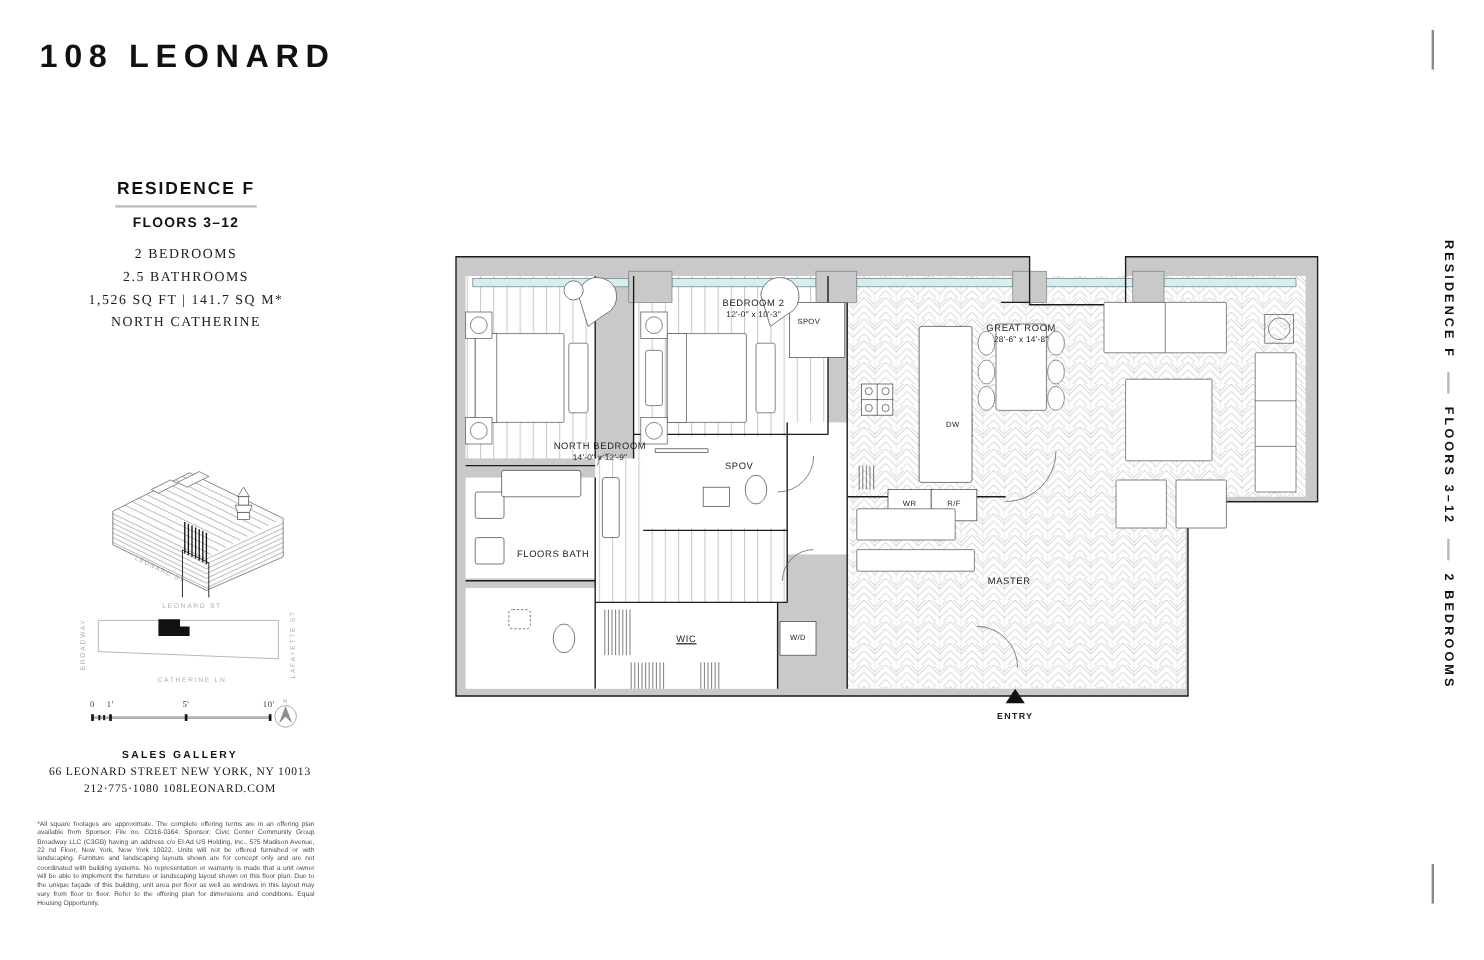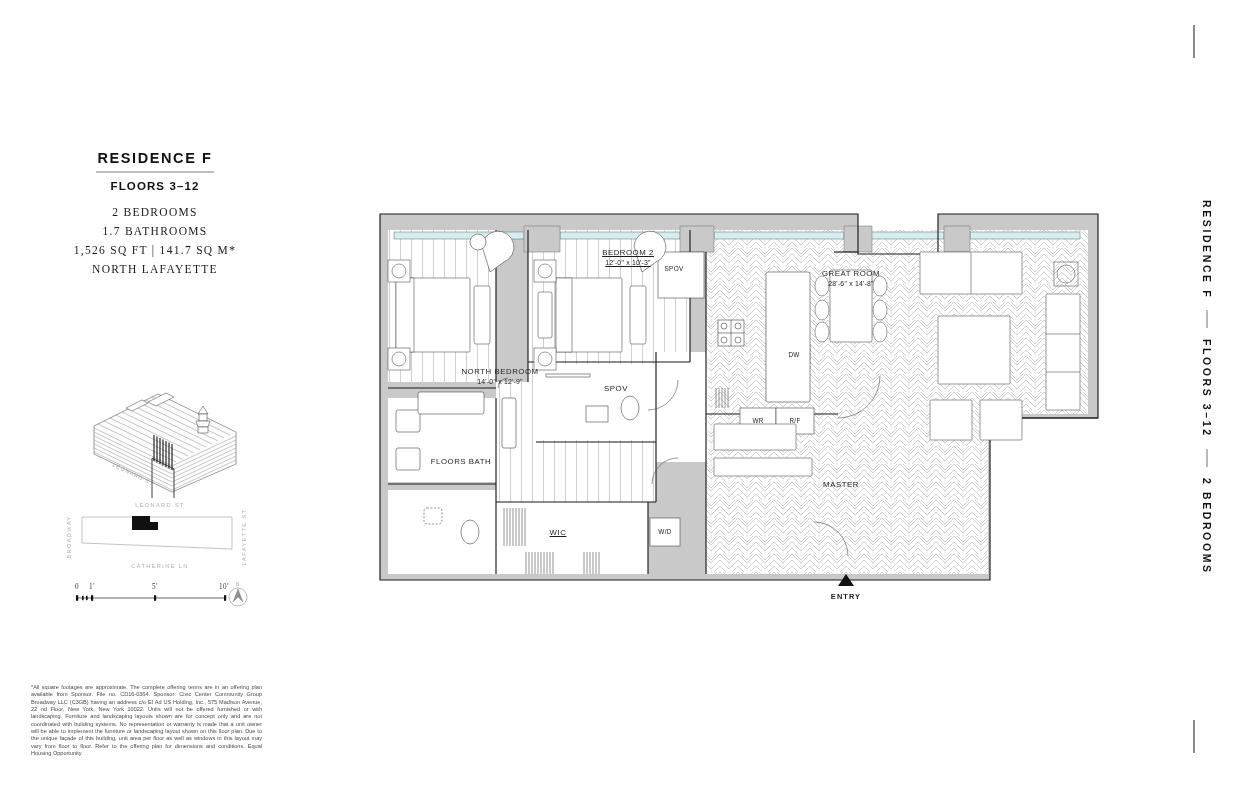--- a/index.html
+++ b/index.html
@@ -106,29 +106,30 @@
     position:absolute;left:846px;top:574px;transform:translateX(-50%);
     width:0;height:0;border-left:8px solid transparent;border-right:8px solid transparent;
     border-bottom:12px solid #111;
   }
 </style>
 </head>
 <body>
 
 <div class="page">
 
+  <div id="brand-title">108 LEONARD</div>
 
   <div id="info-block">
     <div id="residence-name">RESIDENCE F</div>
     <div id="residence-rule"></div>
     <div id="floors-label">FLOORS 3–12</div>
     <div class="spec-line">2 BEDROOMS</div>
-    <div class="spec-line">1.7 BATHROOMS</div>
+    <div class="spec-line">2.5 BATHROOMS</div>
     <div class="spec-line">1,526 SQ FT  |  141.7 SQ M*</div>
-    <div class="spec-line">NORTH LAFAYETTE</div>
+    <div class="spec-line">NORTH CATHERINE</div>
   </div>
 
   <div id="building-diagram">
     <svg width="170" height="110" viewBox="0 0 170 110">
       <g stroke="#4a4a4a" stroke-width="0.55" fill="#ffffff">
 
         <path d="M8 38 L72 6 L150 44 L150 76 L86 104 L8 66 Z" fill="#fdfdfd"></path>
 
         <g stroke="#6e6e6e" stroke-width="0.4">
           <line x1="8" y1="40" x2="86" y2="78"></line>
@@ -217,20 +218,25 @@
       </g>
 
       <g transform="translate(178,16)">
         <circle cx="0" cy="3" r="9" fill="none" stroke="#9a9a9a" stroke-width="0.7"></circle>
         <path d="M0 3 L-5 8 L0 -5 L5 8 Z" fill="#8f8f8f" stroke="#7a7a7a" stroke-width="0.4"></path>
         <text x="-2" y="-8" font-size="4.6" fill="#9a9a9a" font-family="Liberation Sans, sans-serif">N</text>
       </g>
     </svg>
   </div>
 
+  <div id="sales-gallery">
+    <div id="sg-title">SALES GALLERY</div>
+    <div class="sg-line">66 LEONARD STREET    NEW YORK, NY 10013</div>
+    <div class="sg-line">212·775·1080   108LEONARD.COM</div>
+  </div>
 
   <div id="disclaimer">*All square footages are approximate. The complete offering terms are in an offering plan available from Sponsor. File no. CD16-0364. Sponsor: Civic Center Community Group Broadway LLC (C3GB) having an address c/o El Ad US Holding, Inc., 575 Madison Avenue, 22 nd Floor, New York, New York 10022. Units will not be offered furnished or with landscaping. Furniture and landscaping layouts shown are for concept only and are not coordinated with building systems. No representation or warranty is made that a unit owner will be able to implement the furniture or landscaping layout shown on this floor plan. Due to the unique façade of this building, unit area per floor as well as windows in this layout may vary from floor to floor. Refer to the offering plan for dimensions and conditions. Equal Housing Opportunity.</div>
 
   <div id="rail-tick-top"></div>
   <div id="rail-tick-bottom"></div>
   <div id="right-rail">
     <div class="rail-text">RESIDENCE F</div>
     <div class="rail-div"></div>
     <div class="rail-text">FLOORS 3–12</div>
     <div class="rail-div"></div>
@@ -464,35 +470,35 @@
       </g>
 
       <g></g>
     </svg>
 
     
     <div class="plan-label" style="left:122px;top:155px;">
       <span>NORTH BEDROOM</span>
       <span class="dim">14'-0" x 12'-9"</span>
     </div>
-    <div class="plan-label" style="left:250px;top:36px;text-decoration:underline;">
+    <div class="plan-label" style="left:250px;top:36px;">
       <span>BEDROOM 2</span>
       <span class="dim">12'-0" x 10'-3"</span>
     </div>
     <div class="plan-label" style="left:473px;top:57px;">
       <span>GREAT ROOM</span>
       <span class="dim">28'-6" x 14'-8"</span>
     </div>
     <div class="plan-label" style="left:238px;top:172px;">
       <span>SPOV</span>
     </div>
     <div class="plan-label" style="left:83px;top:245px;">
       <span>FLOORS BATH</span>
     </div>
-    <div class="plan-label" style="left:180px;top:316px;text-decoration:underline;">
+    <div class="plan-label" style="left:194px;top:316px;text-decoration:underline;">
       <span>WIC</span>
     </div>
     <div class="plan-label" style="left:463px;top:268px;">
       <span>MASTER</span>
     </div>
 
     <div class="tiny-label" style="left:296px;top:53px;">SPOV</div>
     <div class="tiny-label" style="left:416px;top:139px;">DW</div>
     <div class="tiny-label" style="left:380px;top:205px;">WR</div>
     <div class="tiny-label" style="left:417px;top:205px;">R/F</div>

